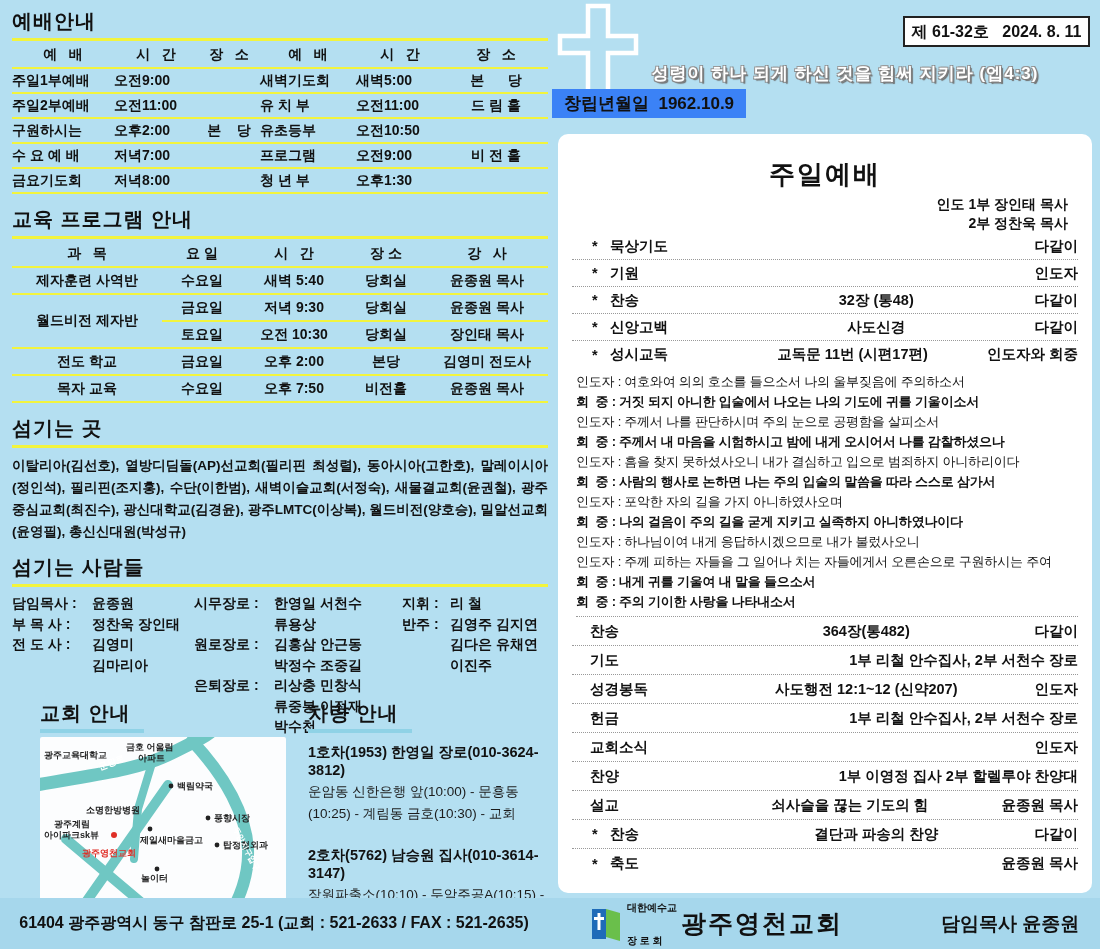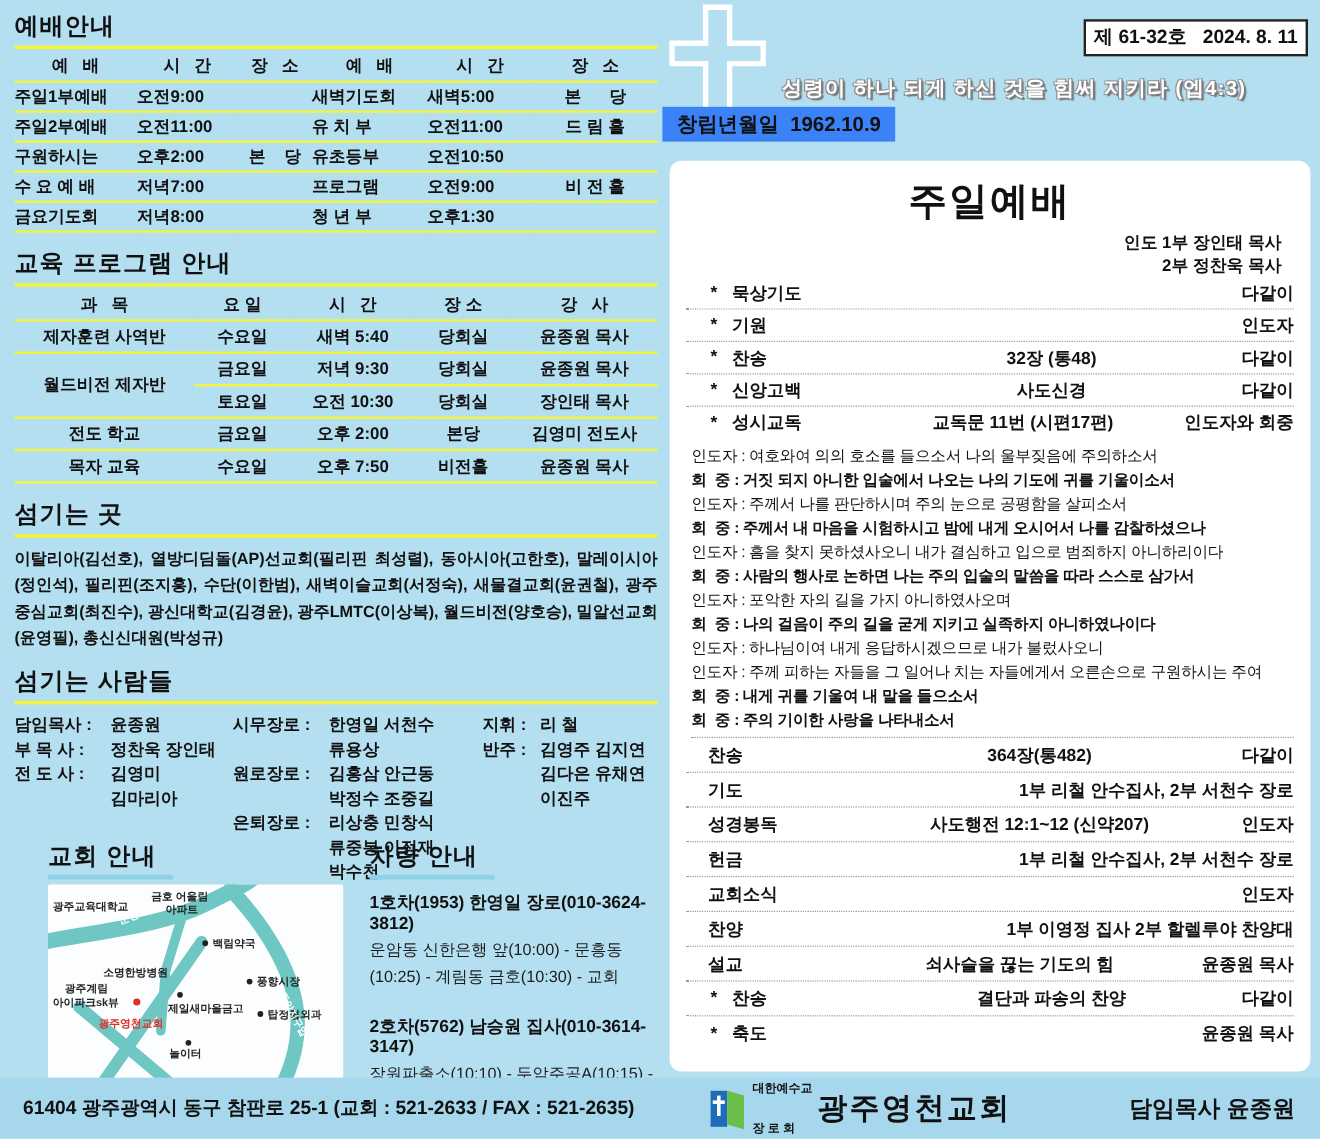--- a/index.html
+++ b/index.html
@@ -56,21 +56,21 @@
   .cross-icon{position:absolute;left:556px;top:2px;}
   .issue-box{position:absolute;left:903px;top:16px;width:187px;height:31px;background:#fff;
     border:2px solid #222;font-size:16px;font-weight:800;text-align:center;line-height:27px;white-space:pre;}
   .verse{position:absolute;left:598px;top:62px;width:494px;text-align:center;font-size:17px;font-weight:800;
     color:#fff;letter-spacing:1px;white-space:nowrap;
     text-shadow:1px 1px 0 #7d7d7d,-1px -1px 0 #9a9a9a,1px -1px 0 #8d8d8d,-1px 1px 0 #8d8d8d,2px 2px 1px #6f6f6f;}
   .founded-box{position:absolute;left:552px;top:89px;background:#3b82f6;padding:3px 12px;font-size:17px;font-weight:800;white-space:pre;}
 
   .card{position:absolute;left:558px;top:134px;width:534px;height:759px;background:#fff;border-radius:10px;
     padding:8px 14px 6px 14px;overflow:hidden;}
-  .svc-title{text-align:center;font-size:32px;font-weight:800;letter-spacing:2px;margin-top:4px;}
+  .svc-title{text-align:center;font-size:26px;font-weight:800;letter-spacing:2px;margin-top:15px;}
   .leaders{text-align:right;font-size:14px;font-weight:700;line-height:19px;padding-right:10px;margin-top:3px;}
 
   .srow{display:flex;align-items:center;font-size:14.5px;font-weight:600;}
   .rows-top .srow{height:27px;border-bottom:1px dotted #999;}
   .rows-top .srow:last-child{border-bottom:none;}
   .rows-bottom .srow{height:29px;border-bottom:1px dotted #999;}
   .rows-bottom .srow:last-child{border-bottom:none;}
   .srow.starred{padding-left:20px;}
   .s-star{width:18px;font-weight:800;}
   .s-item{width:108px;white-space:pre;}

